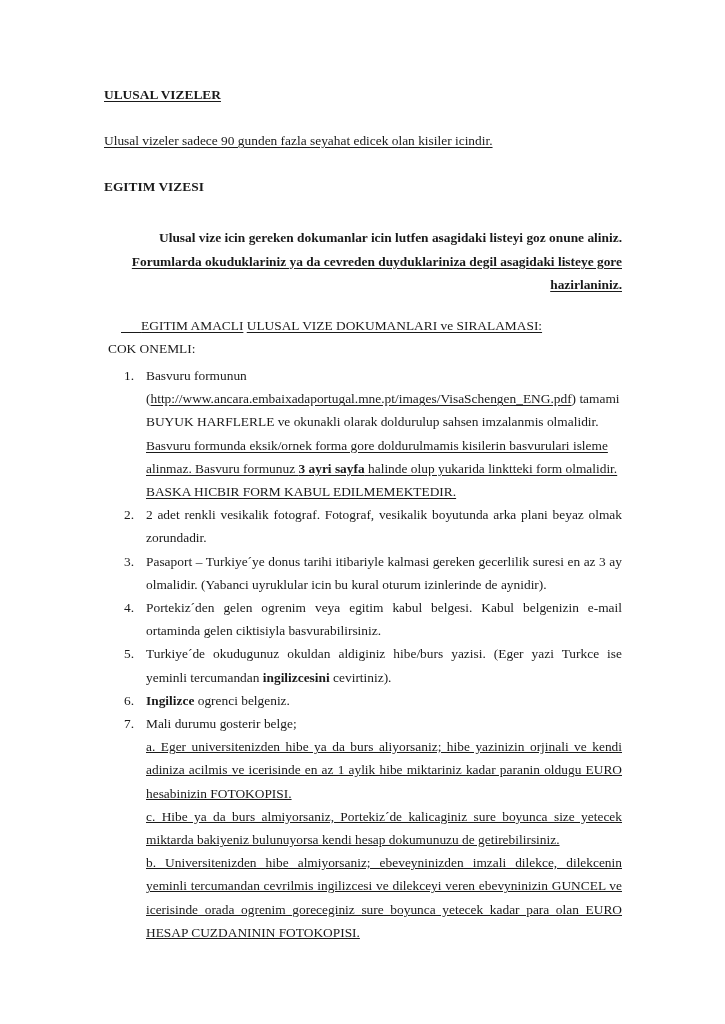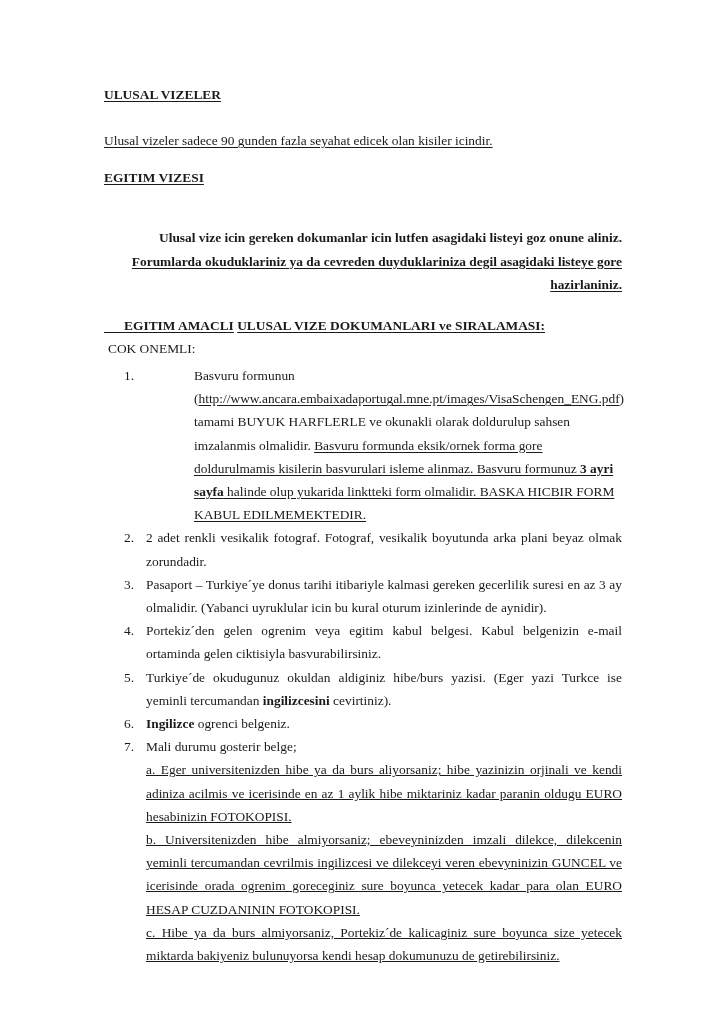--- a/index.html
+++ b/index.html
@@ -6,23 +6,23 @@
   body {
     width: 725px; height: 1024px; position: relative; overflow: hidden;
     font-family: "Liberation Serif", "DejaVu Serif", serif;
     color: #1a1a1a; font-size: 13.4px;
   }
   .page { position: absolute; left: 104px; top: 0; width: 518px; }
   .center { }
   .u { text-decoration: underline; text-underline-offset: 2px; }
   .title1 { position: absolute; top: 87px; left: 0; right: 0; font-weight: bold; text-decoration: underline; text-underline-offset: 2px; }
   .subtitle { position: absolute; top: 133px; left: 0; right: 0; text-decoration: underline; text-underline-offset: 2px; }
-  .title2 { position: absolute; top: 170px; left: 0; right: 0; font-weight: bold; text-decoration: underline; text-underline-offset: 2px; }
+  .title2 { position: absolute; top: 179px; left: 0; right: 0; font-weight: bold; text-underline-offset: 2px; }
   .intro { position: absolute; top: 226px; left: 0; right: 0; font-weight: bold; line-height: 23.5px; text-align: right; }
-  .sec-head { position: absolute; top: 318px; left: 0; font-weight: bold; white-space: pre; text-align: right; }
+  .sec-head { position: absolute; top: 318px; left: 17px; font-weight: normal; white-space: pre; text-align: right; }
   .cok { position: absolute; top: 341px; left: 4px; }
   .list { position: absolute; top: 364px; left: 0; width: 518px; line-height: 23.2px; }
   .item { display: flex; }
   .num { width: 42px; flex: 0 0 42px; padding-left: 20px; box-sizing: border-box; }
   .body { flex: 1; text-align: justify; }
   .sub { text-align: justify; text-decoration: underline; }
   a { color: #1a1a1a; }
 </style>
 </head>
 <body>
@@ -37,21 +37,21 @@
     <div class="u">Forumlarda okuduklariniz ya da cevreden duyduklariniza degil asagidaki listeye gore hazirlaniniz.</div>
   </div>
 
   <div class="sec-head"><span class="u">      <span>EGITIM AMACLI</span></span> <span class="u">ULUSAL VIZE DOKUMANLARI ve SIRALAMASI:</span></div>
 
   <div class="cok">COK ONEMLI:</div>
 
   <div class="list">
     <div class="item">
       <div class="num">1.</div>
-      <div class="body" style="text-align:left;margin-left:48px;">
+      <div class="body" style="text-align:left;">
         <span>Basvuru formunun (</span><a class="u">http://www.ancara.embaixadaportugal.mne.pt/images/VisaSchengen_ENG.pdf</a><span>) tamami BUYUK HARFLERLE ve okunakli olarak doldurulup sahsen imzalanmis olmalidir. </span><span class="u"><span>Basvuru formunda eksik/ornek forma gore doldurulmamis kisilerin basvurulari isleme alinmaz. Basvuru formunuz </span><b>3 ayri sayfa</b><span> halinde olup yukarida linktteki form olmalidir. BASKA HICBIR FORM KABUL EDILMEMEKTEDIR.</span></span>
       </div>
     </div>
     <div class="item">
       <div class="num">2.</div>
       <div class="body">2 adet renkli vesikalik fotograf. Fotograf, vesikalik boyutunda arka plani beyaz olmak zorundadir.</div>
     </div>
     <div class="item">
       <div class="num">3.</div>
       <div class="body">Pasaport – Turkiye´ye donus tarihi itibariyle kalmasi gereken gecerlilik suresi en az 3 ay olmalidir. (Yabanci uyruklular icin bu kural oturum izinlerinde de aynidir).</div>
@@ -66,18 +66,18 @@
     </div>
     <div class="item">
       <div class="num">6.</div>
       <div class="body"><b>Ingilizce</b><span> ogrenci belgeniz.</span></div>
     </div>
     <div class="item">
       <div class="num">7.</div>
       <div class="body">
         <div>Mali durumu gosterir belge;</div>
         <div class="sub">a. Eger universitenizden hibe ya da burs aliyorsaniz; hibe yazinizin orjinali ve kendi adiniza acilmis ve icerisinde en  az 1 aylik hibe miktariniz kadar paranin oldugu EURO hesabinizin FOTOKOPISI.</div>
+        <div class="sub">c. Hibe ya da burs almiyorsaniz, Portekiz´de kalicaginiz sure boyunca size yetecek miktarda bakiyeniz bulunuyorsa kendi hesap dokumunuzu de getirebilirsiniz.</div>
         <div class="sub">b. Universitenizden hibe almiyorsaniz; ebeveyninizden imzali dilekce, dilekcenin yeminli tercumandan cevrilmis ingilizcesi ve dilekceyi veren ebevyninizin GUNCEL ve icerisinde orada ogrenim goreceginiz sure boyunca yetecek kadar para olan EURO HESAP CUZDANININ FOTOKOPISI.</div>
-        <div class="sub">c. Hibe ya da burs almiyorsaniz, Portekiz´de kalicaginiz sure boyunca size yetecek miktarda bakiyeniz bulunuyorsa kendi hesap dokumunuzu de getirebilirsiniz.</div>
       </div>
     </div>
   </div>
 </div>
 
 </body></html>

